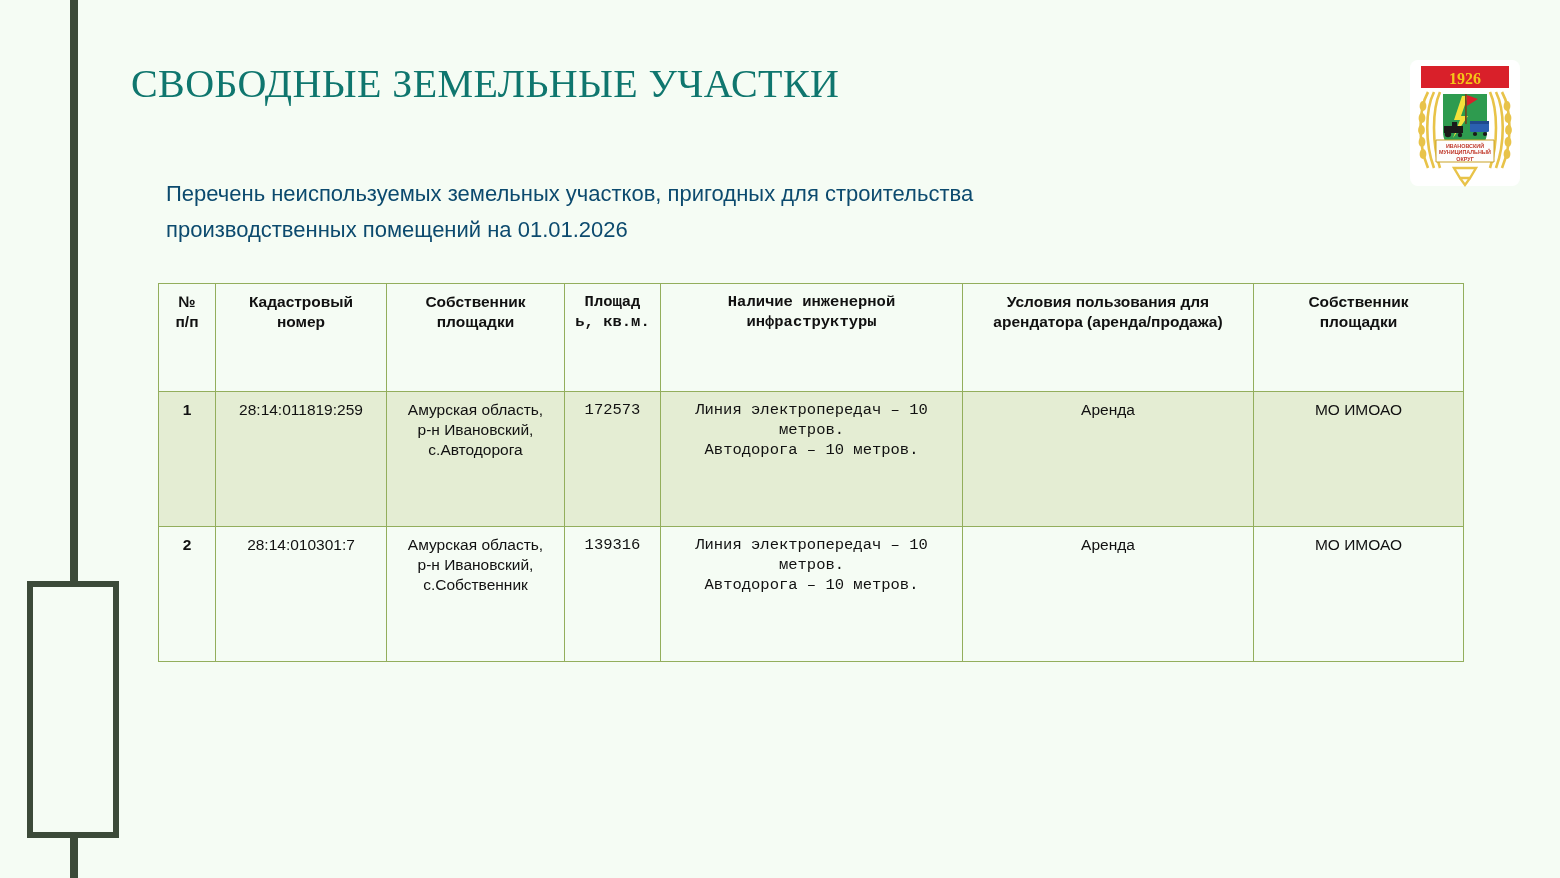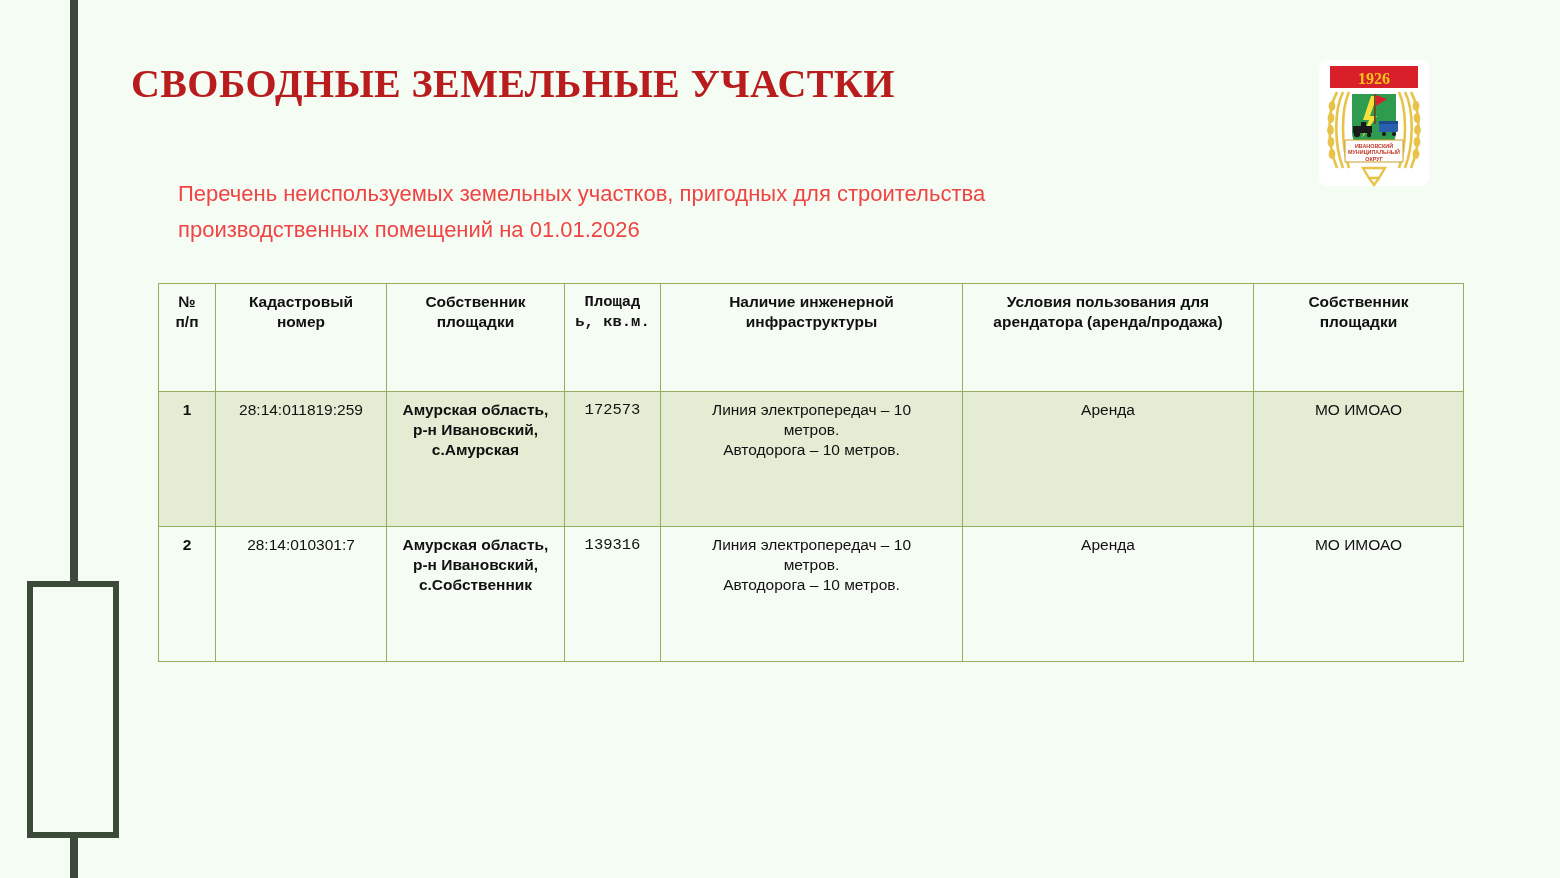--- a/index.html
+++ b/index.html
@@ -34,43 +34,42 @@
     background: #F5FCF4;
     box-sizing: border-box;
   }
 
   
   .page-title {
     position: absolute;
     left: 131px;
     top: 60px;
     font-family: "Liberation Serif", serif;
-    font-weight: bold;
+    font-weight: normal;
     font-size: 40px;
     letter-spacing: 0.4px;
-    color: #b91c1c;
+    color: #0f766e;
     white-space: nowrap;
   }
 
   
   .subtitle {
     position: absolute;
     left: 166px;
     top: 176px;
     width: 1000px;
     font-size: 22px;
     line-height: 36px;
-    color: #ef4444;
-    margin-left: 12px;
+    color: #0c4a6e;
   }
 
   
   .emblem {
     position: absolute;
-    left: 1317px;
+    left: 1408px;
     top: 58px;
     width: 114px;
     height: 130px;
   }
   .emblem svg { display: block; }
 
   
   .data-table {
     position: absolute;
     left: 158px;
@@ -99,23 +98,23 @@
   }
   .row-plain > td {
     background: #F5FCF4;
   }
   .data-table tbody td {
     height: 122px;
     text-align: center;
   }
   .c-num      { width: 44px;  font-weight: bold; }
   .c-cad      { width: 158px; }
-  .c-loc      { width: 165px; font-weight: bold; }
+  .c-loc      { width: 165px; }
   .c-area     { width: 83px; font-family: Liberation Mono, monospace;  }
-  .c-infra    { width: 289px; }
+  .c-infra    { width: 289px; font-family: Liberation Mono, monospace; }
   .c-terms    { width: 278px; }
   .c-owner    { width: 197px; text-align: right; }
   thead .c-owner { text-align: center; }
   .cell-lines span { display: block; }
 </style>
 </head>
 <body>
 
 <div class="deco-line"></div>
 <div class="deco-rect"></div>
@@ -231,21 +230,21 @@
     </tr>
   </thead>
   <tbody>
     <tr class="row-highlight">
       <td class="c-num">1</td>
       <td class="c-cad">28:14:011819:259</td>
       <td class="c-loc">
         <span class="cell-lines">
           <span>Амурская область,</span>
           <span>р-н Ивановский,</span>
-          <span>с.Амурская</span>
+          <span>с.Автодорога</span>
         </span>
       </td>
       <td class="c-area">172573</td>
       <td class="c-infra">
         <span class="cell-lines">
           <span>Линия электропередач – 10</span>
           <span>метров.</span>
           <span>Автодорога – 10 метров.</span>
         </span>
       </td>

